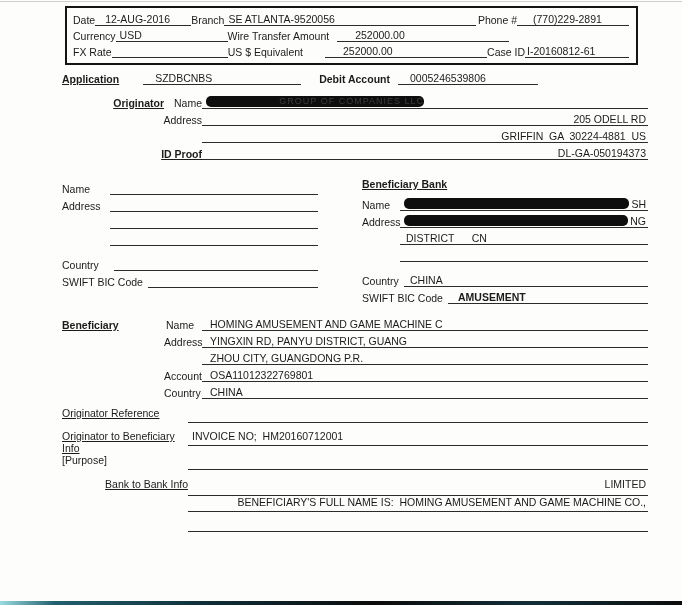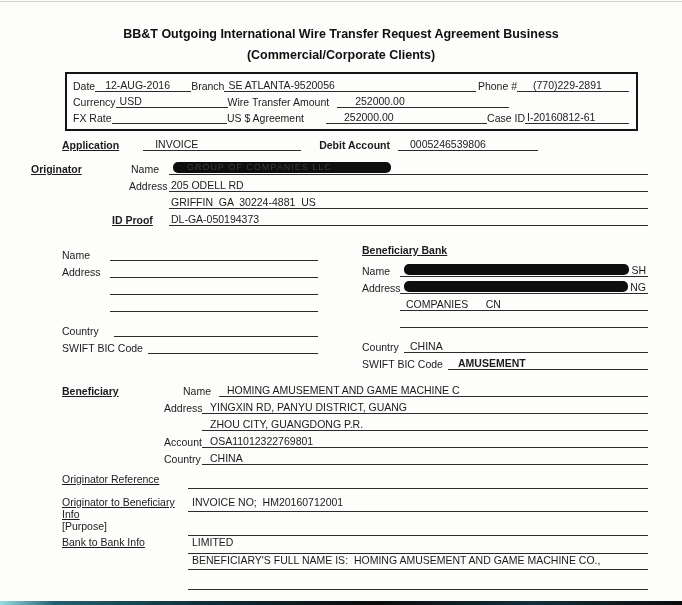--- a/index.html
+++ b/index.html
@@ -18,21 +18,21 @@
   .hbox .r { height:16px; }
   .lbl { white-space:pre; }
   .b { font-weight:bold; }
   .u { text-decoration:underline; }
   .v { border-bottom:1px solid #2b2b2b; white-space:pre; padding:0 2px; overflow:hidden; }
   .fill { flex:1 1 auto; }
   .sp { display:inline-block; }
   .rg { margin-left:auto; display:flex; align-items:center; }
   .rg .lbl { text-align:right; }
   .app-row { margin:5px 0 0 62px; height:15px; }
-  .orig { margin:7px 34px 0 31px; }
+  .orig { margin:7px 34px 0 64px;text-align:right; }
   .orig .r, .benef .r { height:17px; }
   .cols { margin:18px 34px 0 62px; display:flex; }
   .colL { width:256px; margin-right:44px; }
   .colR { flex:1; }
   .cols .hd { font-weight:bold; text-decoration:underline; height:16px; }
   .cols .r { height:17px; }
   .gap8 { height:8px; }
   .benef { margin:10px 34px 0 62px; }
   .bottomgrp { margin:8px 34px 0 62px; }
   .bottomgrp .blk { display:flex; align-items:flex-start; }
@@ -43,24 +43,20 @@
     padding-left:14px; white-space:pre; margin:0 2px 1px 2px; }
   .suffix { white-space:pre; }
   .h18 { height:18px; display:flex; align-items:flex-end; }
 </style>
 </head>
 <body>
 
 <div class="page">
   <div class="scan-edge-top"></div>
 
-  <div class="title">
-    <div>BB&amp;T Outgoing International Wire Transfer Request Agreement Business</div>
-    <div>(Commercial/Corporate Clients)</div>
-  </div>
 
   <div class="hbox">
     <div class="r">
       <span class="lbl">Date</span>
       <span class="v" style="width:96px;padding-left:10px;">12-AUG-2016</span>
       <span class="lbl">Branch</span>
       <span class="v" style="width:252px;padding-left:4px;">SE ATLANTA-9520056</span>
       <span class="rg">
         <span class="lbl">Phone #</span>
         <span class="v" style="width:112px;padding-left:16px;">(770)229-2891</span>
@@ -68,33 +64,33 @@
     </div>
     <div class="r">
       <span class="lbl">Currency</span>
       <span class="v" style="width:112px;padding-left:4px;">USD</span>
       <span class="lbl">Wire Transfer Amount</span>
       <span class="v" style="width:172px;padding-left:18px;margin-left:8px;">252000.00</span>
     </div>
     <div class="r">
       <span class="lbl">FX Rate</span>
       <span class="v" style="width:124px;"></span>
-      <span class="lbl">US $ Agreement</span>
+      <span class="lbl">US $ Equivalent</span>
       <span class="v" style="width:172px;padding-left:18px;margin-left:22px;">252000.00</span>
       <span class="rg">
         <span class="lbl">Case ID</span>
         <span class="v" style="width:104px;padding-left:2px;">I-20160812-61</span>
       </span>
     </div>
   </div>
 
   <div class="r app-row">
     <span class="lbl b u">Application</span>
     <span class="sp" style="width:24px;"></span>
-    <span class="v" style="width:158px;padding-left:12px;">INVOICE</span>
+    <span class="v" style="width:158px;padding-left:12px;">SZDBCNBS</span>
     <span class="sp" style="width:18px;"></span>
     <span class="lbl b">Debit Account</span>
     <span class="v" style="width:140px;padding-left:12px;margin-left:8px;">0005246539806</span>
   </div>
 
   <div class="orig">
     <div class="r">
       <span class="lbl b u" style="width:100px;">Originator</span>
       <span class="lbl" style="width:38px;">Name</span>
       <span class="v fill" style="display:flex;align-items:flex-end;">
@@ -157,41 +153,41 @@
       </div>
       <div class="r">
         <span class="lbl" style="width:38px;">Address</span>
         <span class="v fill" style="display:flex;align-items:flex-end;margin-top:35px;">
           <span class="redact"></span>
           <span class="suffix">NG</span>
         </span>
       </div>
       <div class="r">
         <span class="sp" style="width:38px;"></span>
-        <span class="v fill" style="padding-left:6px;">COMPANIES      CN</span>
+        <span class="v fill" style="padding-left:6px;">DISTRICT      CN</span>
       </div>
       <div class="r">
         <span class="sp" style="width:38px;"></span>
         <span class="v fill"></span>
       </div>
       <div class="gap8"></div>
       <div class="r">
         <span class="lbl" style="width:42px;">Country</span>
         <span class="v fill" style="padding-left:6px;">CHINA</span>
       </div>
       <div class="r">
         <span class="lbl" style="width:86px;">SWIFT BIC Code</span>
         <span class="v fill" style="padding-left:10px;font-weight:bold;">AMUSEMENT</span>
       </div>
     </div>
   </div>
 
   <div class="benef">
     <div class="r">
-      <span class="lbl b u" style="width:121px;">Beneficiary</span>
+      <span class="lbl b u" style="width:104px;">Beneficiary</span>
       <span class="lbl" style="width:36px;">Name</span>
       <span class="v fill" style="padding-left:8px;">HOMING AMUSEMENT AND GAME MACHINE C</span>
     </div>
     <div class="r">
       <span class="sp" style="width:102px;"></span>
       <span class="lbl" style="width:38px;">Address</span>
       <span class="v fill" style="padding-left:8px;">YINGXIN RD, PANYU DISTRICT, GUANG</span>
     </div>
     <div class="r">
       <span class="sp" style="width:140px;"></span>
@@ -217,21 +213,21 @@
     <div class="blk" style="margin-top:5px;">
       <span class="lblcol">
         <div class="u">Originator to Beneficiary Info</div>
         <div>[Purpose]</div>
       </span>
       <span class="valcol">
         <div class="v" style="height:16px;padding-left:4px;">INVOICE NO;  HM20160712001</div>
         <div class="v" style="height:24px;"></div>
       </span>
     </div>
-    <div class="blk" style="margin-top:0;">
+    <div class="blk" style="margin-top:8px;text-align:right;">
       <span class="lblcol u">Bank to Bank Info</span>
       <span class="valcol">
         <div class="v" style="height:18px;padding-left:4px;">LIMITED</div>
         <div class="v" style="height:16px;padding-left:4px;">BENEFICIARY'S FULL NAME IS:  HOMING AMUSEMENT AND GAME MACHINE CO.,</div>
         <div class="v" style="height:20px;"></div>
       </span>
     </div>
   </div>
 
   <div class="scan-edge-bottom"></div>

